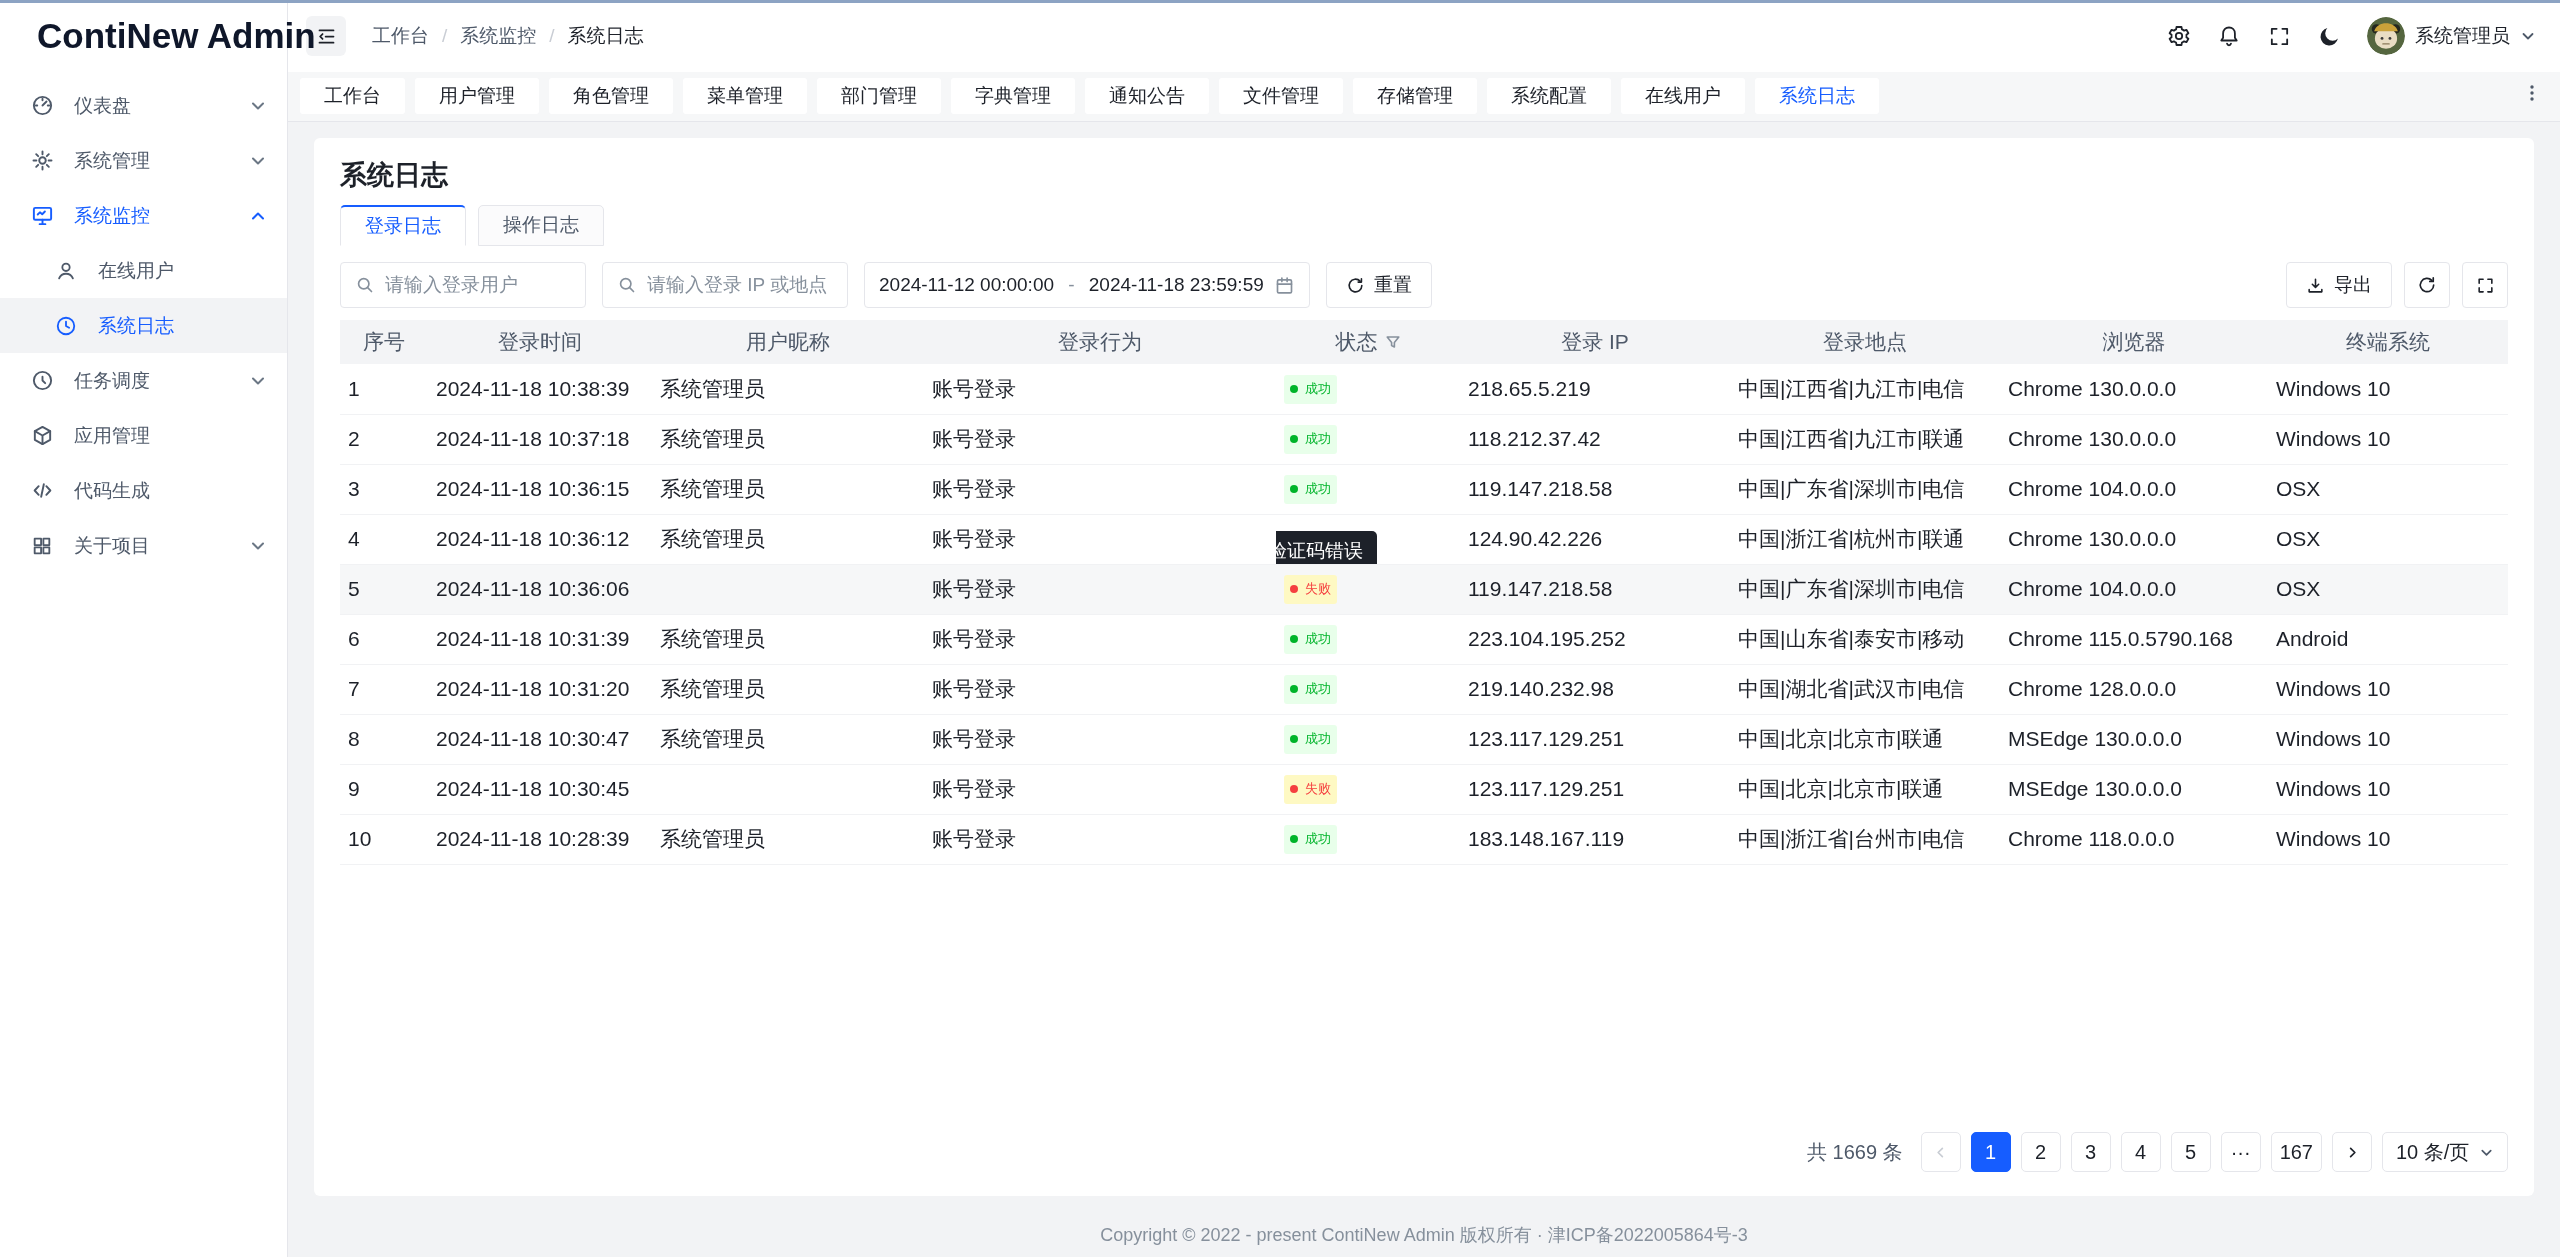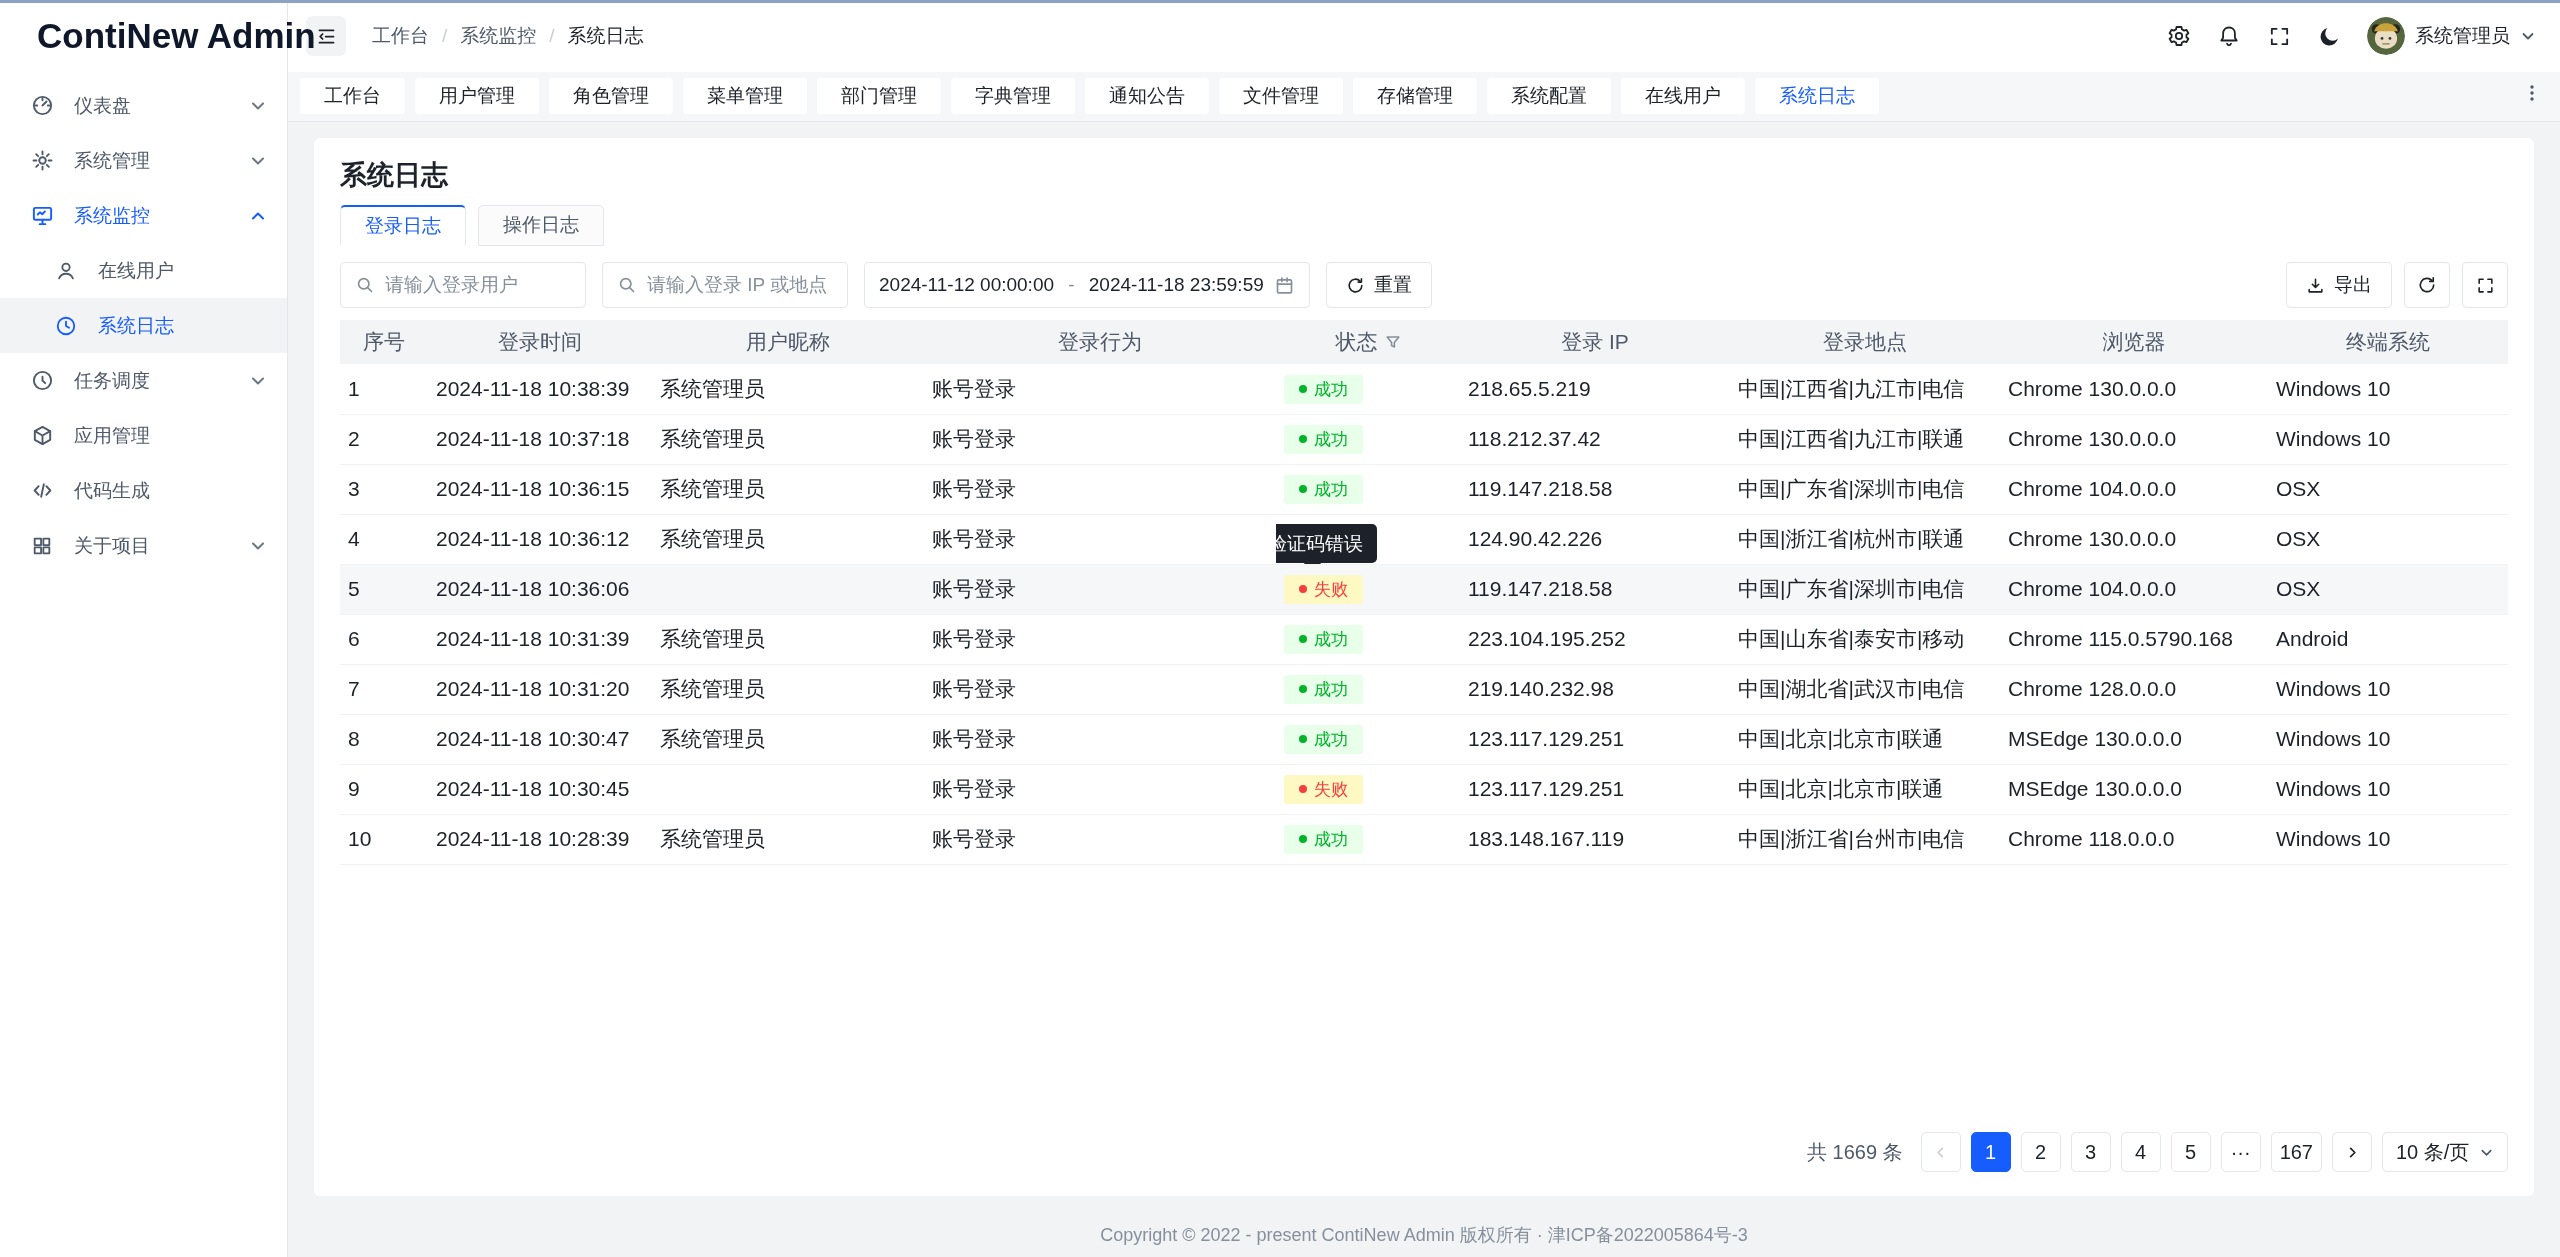--- a/index.html
+++ b/index.html
@@ -69,26 +69,26 @@
   .icon-only { width:46px; padding:0; }
   .filter-right { margin-left:auto; display:flex; gap:12px; }
 
   
   .log-table { width:100%; margin-top:12px; border-collapse:collapse; table-layout:fixed; font-size:21px; }
   .log-table th { height:44px; background:#f3f4f6; color:#4e5969; font-weight:400; text-align:center; padding:0 8px; white-space:nowrap; overflow:hidden; }
   .log-table td { height:50px; padding:0 8px; color:#1d2129; border-bottom:1px solid #f1f2f4; white-space:nowrap; overflow:hidden; }
   .log-table tr.hovered td { background:#f6f7f8; }
   .th-flex { display:inline-flex; align-items:center; gap:7px; }
   .th-flex .funnel { color:#86909c; display:flex; cursor:pointer; }
-  .badge { display:inline-flex; align-items:center; gap:7px; height:29px; padding:0 15px; border-radius:3px; font-size:17px; }
+  .badge { display:inline-flex; align-items:center; gap:7px; height:29px; padding:0 6px; border-radius:3px; font-size:13px; }
   .badge .dot { width:8px; height:8px; border-radius:50%; background:currentColor; flex:none; }
   .badge-success { background:#e8ffea; color:#00b42a; }
   .badge-fail { background:#fef9c3; color:#f53f3f; }
   .status-anchor { position:relative; }
-  .tooltip { position:absolute; left:-22px; top:9px; background:#1d2129; color:#fff; font-size:19px; line-height:19px; padding:10px 14px; border-radius:5px; white-space:nowrap; z-index:20; }
+  .tooltip { position:absolute; left:-22px; top:16px; background:#1d2129; color:#fff; font-size:19px; line-height:19px; padding:10px 14px; border-radius:5px; white-space:nowrap; z-index:20; }
   .tooltip-arrow { position:absolute; left:52px; bottom:-6px; width:13px; height:13px; background:#1d2129; transform:rotate(45deg); }
 
   
   .pagination { margin-top:auto; display:flex; align-items:center; justify-content:flex-end; gap:10px; padding-top:20px; }
   .pg-total { font-size:20px; color:#4e5969; margin-right:8px; }
   .pg-btn { min-width:40px; height:40px; padding:0 8px; background:#fff; border:1px solid #e5e6eb; border-radius:5px; display:flex; align-items:center; justify-content:center; font-size:20px; color:#1d2129; cursor:pointer; }
   .pg-btn.active { background:#165dff; border-color:#165dff; color:#fff; }
   .pg-btn.disabled { color:#c9cdd4; cursor:default; }
   .pg-select { width:126px; height:40px; justify-content:space-between; padding:0 13px; font-size:20px; }
   .pg-select .caret { display:flex; color:#4e5969; }

